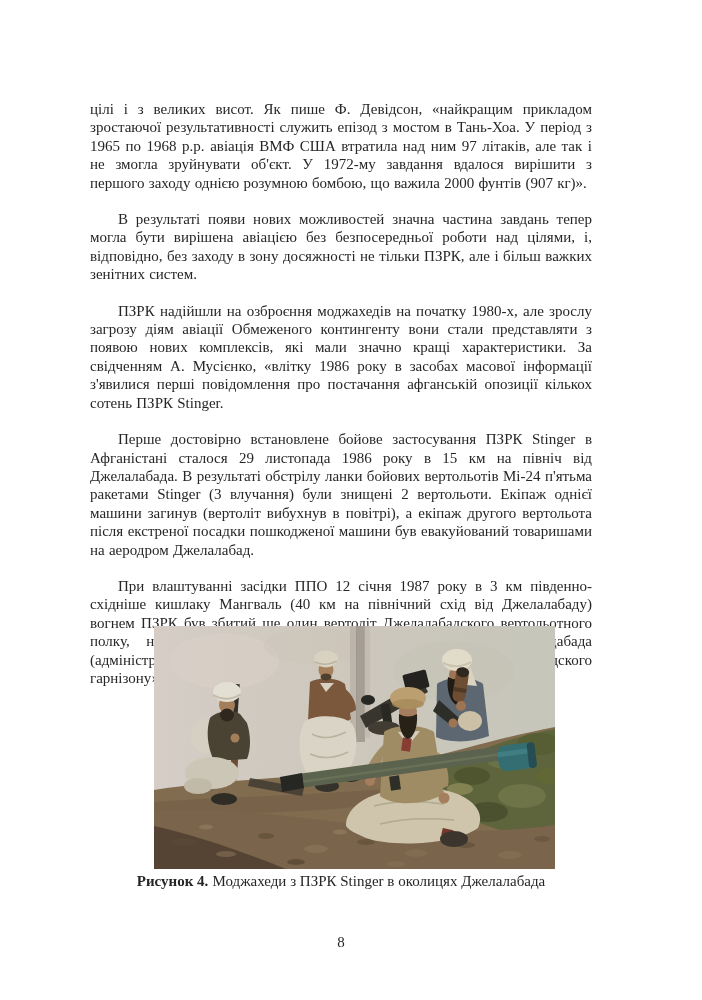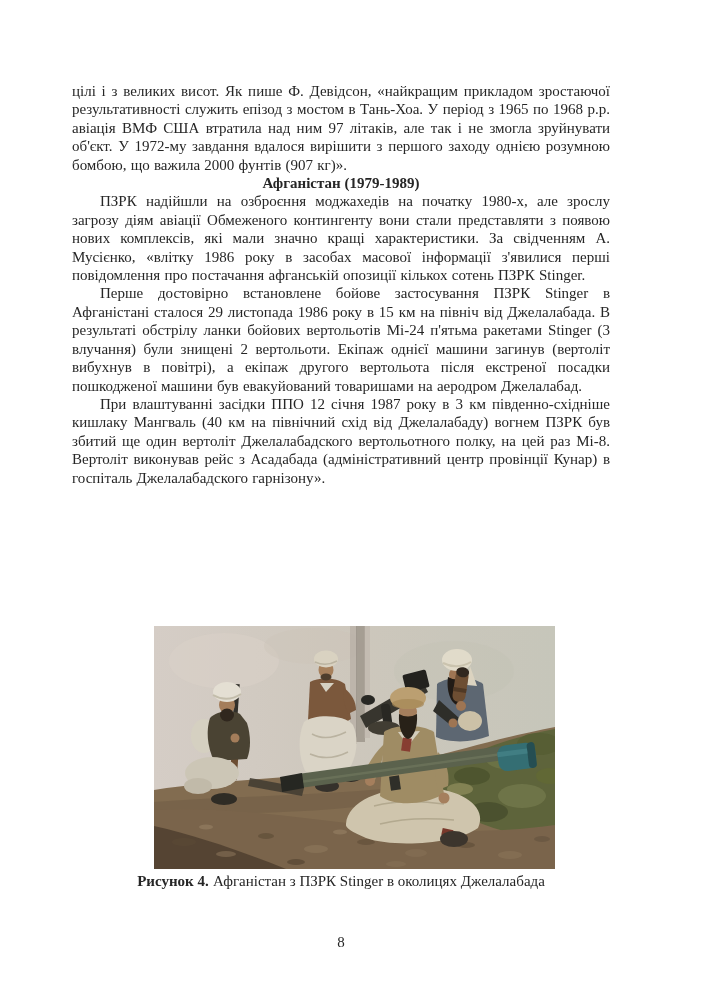--- a/index.html
+++ b/index.html
@@ -15,21 +15,21 @@
     font-family: "Liberation Serif", "DejaVu Serif", serif;
     color: #262626;
   }
   .text-col {
     position: absolute;
     left: 72px;
     top: 82px;
     width: 538px;
   }
   .text-col p {
-    margin: 0;
+    margin: 18px;
     font-size: 15px;
     line-height: 18.4px;
     text-align: justify;
     word-spacing: 0.5px;
   }
   .text-col p.indent {
     text-indent: 28px;
   }
   .text-col h2 {
     margin: 0;
@@ -73,21 +73,21 @@
     width: 538px;
     text-align: center;
     font-size: 15px;
   }
 </style>
 </head>
 <body>
 
 <div class="text-col">
   <p>цілі і з великих висот. Як пише Ф. Девідсон, «найкращим прикладом зростаючої результативності служить епізод з мостом в Тань-Хоа. У період з 1965 по 1968 р.р. авіація ВМФ США втратила над ним 97 літаків, але так і не змогла зруйнувати об'єкт. У 1972-му завдання вдалося вирішити з першого заходу однією розумною бомбою, що важила 2000 фунтів (907 кг)».</p>
-  <h2>Афганістан (1979-1989)</h2>
+  <p class="indent">В результаті появи нових можливостей значна частина завдань тепер могла бути вирішена авіацією без безпосередньої роботи над цілями, і, відповідно, без заходу в зону досяжності не тільки ПЗРК, але і більш важких зенітних систем.</p>
   <p class="indent">ПЗРК надійшли на озброєння моджахедів на початку 1980-х, але зрослу загрозу діям авіації Обмеженого контингенту вони стали представляти з появою нових комплексів, які мали значно кращі характеристики. За свідченням А. Мусієнко, «влітку 1986 року в засобах масової інформації з'явилися перші повідомлення про постачання афганській опозиції кількох сотень ПЗРК Stinger.</p>
   <p class="indent">Перше достовірно встановлене бойове застосування ПЗРК Stinger в Афганістані сталося 29 листопада 1986 року в 15 км на північ від Джелалабада. В результаті обстрілу ланки бойових вертольотів Мі-24 п'ятьма ракетами Stinger (3 влучання) були знищені 2 вертольоти. Екіпаж однієї машини загинув (вертоліт вибухнув в повітрі), а екіпаж другого вертольота після екстреної посадки пошкодженої машини був евакуйований товаришами на аеродром Джелалабад.</p>
   <p class="indent">При влаштуванні засідки ППО 12 січня 1987 року в 3 км південно-східніше кишлаку Мангваль (40 км на північний схід від Джелалабаду) вогнем ПЗРК був збитий ще один вертоліт Джелалабадского вертольотного полку, на цей раз Мі-8. Вертоліт виконував рейс з Асадабада (адміністративний центр провінції Кунар) в госпіталь Джелалабадского гарнізону».</p>
 </div>
 
 <figure class="figure-wrap" style="margin:0;">
   <svg viewBox="0 0 401 243" xmlns="http://www.w3.org/2000/svg">
     <defs>
       <linearGradient id="wg" x1="0" y1="0" x2="1" y2="0">
         <stop offset="0" stop-color="#d8cfc7"></stop>
@@ -221,16 +221,16 @@
       <g transform="rotate(-7 362 132)">
         <rect x="344" y="118" width="38" height="26" rx="9" fill="#2e6f74"></rect>
         <rect x="374" y="118" width="8" height="26" rx="4" fill="#1f4d52"></rect>
         <rect x="344" y="124" width="30" height="5" fill="#3f838a" opacity="0.8"></rect>
       </g>
     </g>
   </svg>
 </figure>
 
 <div class="caption">
-  <span class="cap-label">Рисунок 4.</span><span class="cap-text">Афганістан з ПЗРК Stinger в околицях Джелалабада</span>
+  <span class="cap-label">Рисунок 4.</span><span class="cap-text">Моджахеди з ПЗРК Stinger в околицях Джелалабада</span>
 </div>
 
 <div class="page-num">8</div>
 
 </body></html>

